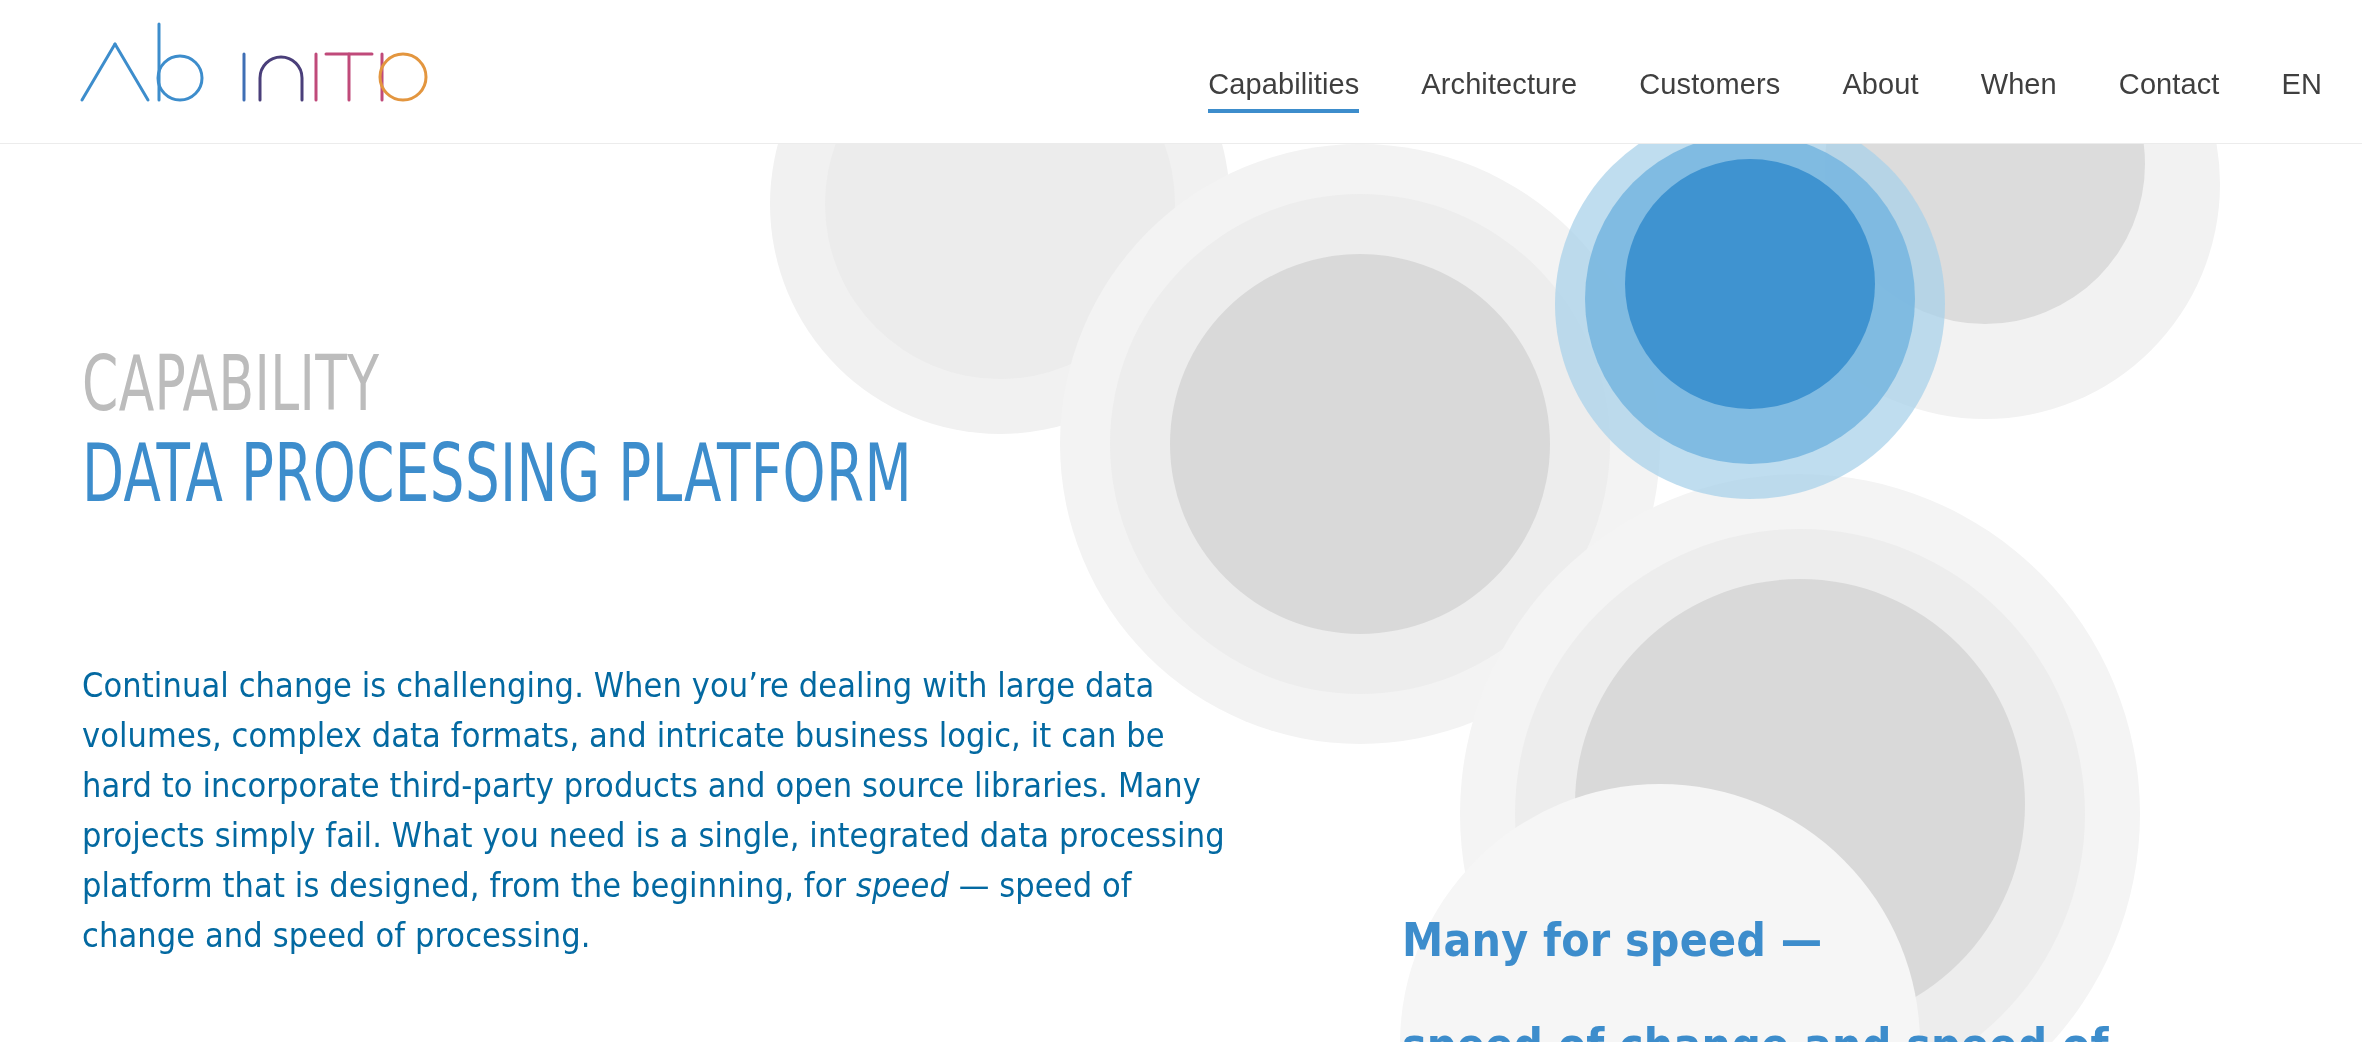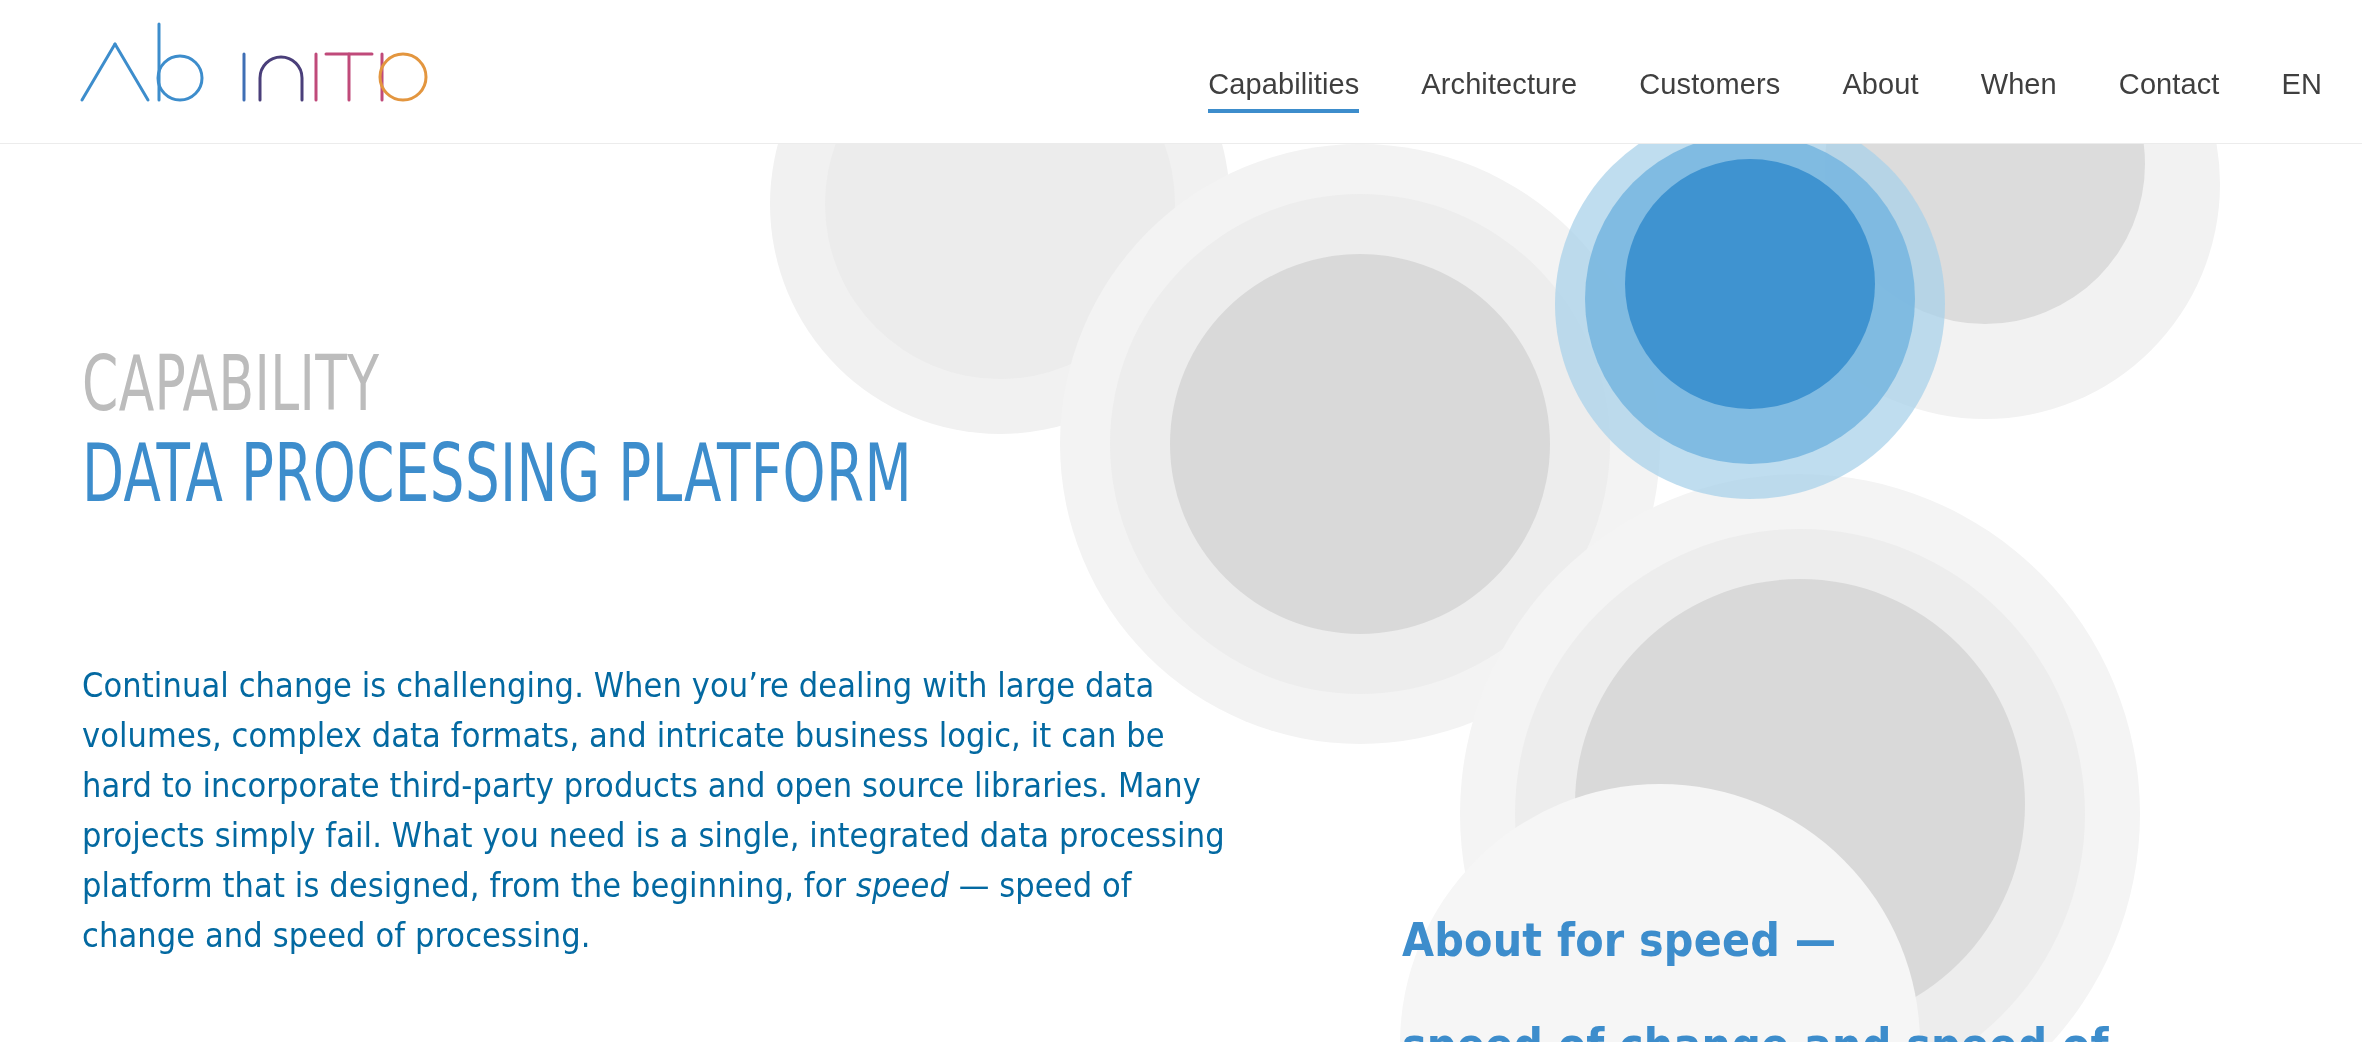--- a/index.html
+++ b/index.html
@@ -228,18 +228,18 @@
   <main class="content">
 
     <div class="headline-block">
       <div class="eyebrow">CAPABILITY</div>
       <h1 class="headline">DATA PROCESSING PLATFORM</h1>
     </div>
 
     <p class="body-copy"><span>Continual change is challenging. When you’re dealing with large data volumes, complex data formats, and intricate business logic, it can be hard to incorporate third-party products and open source libraries. Many projects simply fail. What you need is a single, integrated data processing platform that is designed, from the beginning, for </span><em class="em">speed</em><span> — speed of change and speed of processing.</span></p>
 
     <div class="pullquote">
-      <span class="pq-line1">About for speed —</span>
+      <span class="pq-line1">Many for speed —</span>
       <span class="pq-line2">speed of change and speed of processing</span>
     </div>
 
   </main>
 </div>
 
 </body></html>

